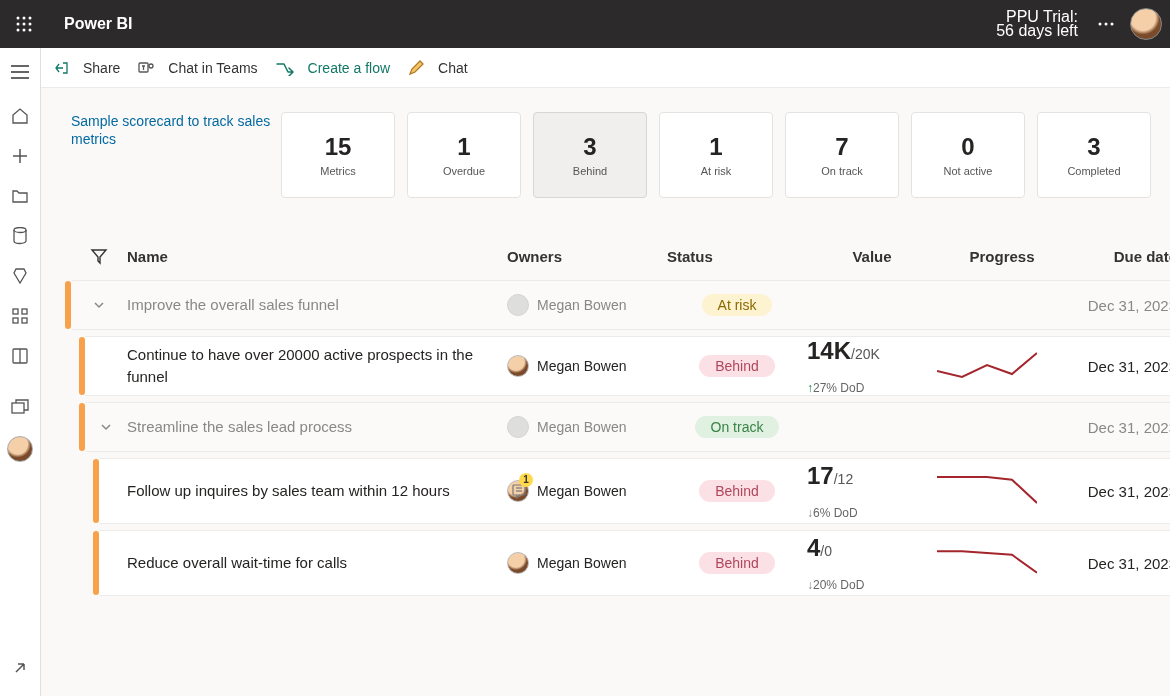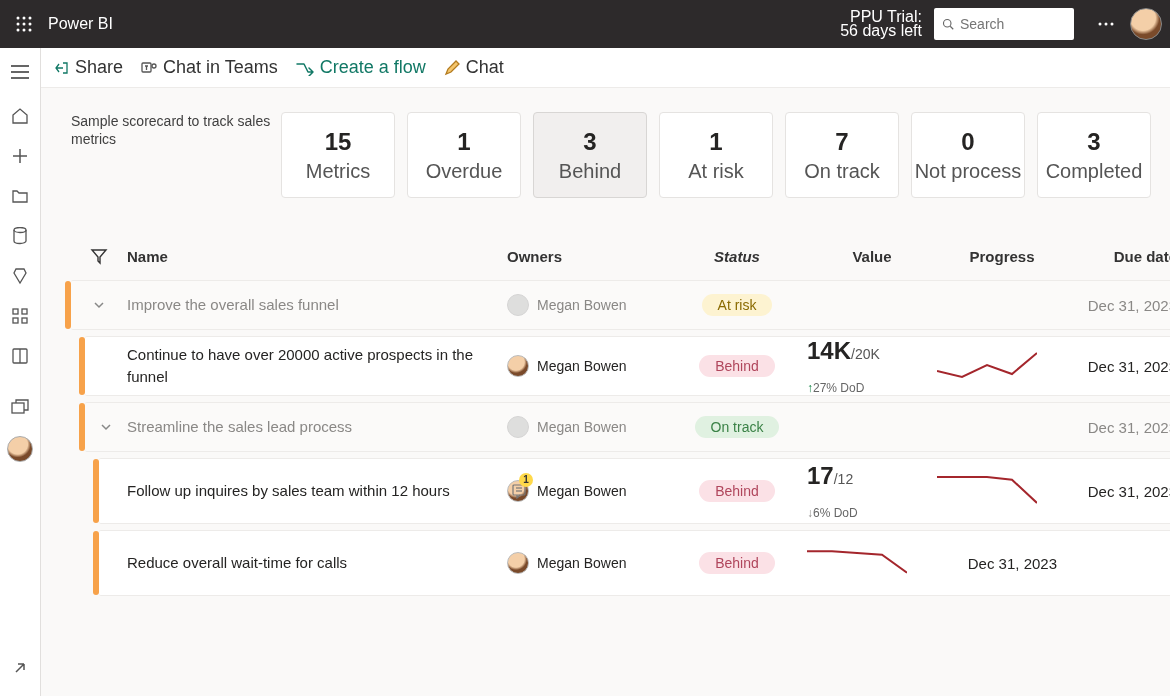--- a/index.html
+++ b/index.html
@@ -1,58 +1,58 @@
 <!DOCTYPE html>
 <html><head>
 <meta charset="utf-8">
 <style>
   * { box-sizing: border-box; margin: 0; padding: 0; }
   body { font-family: "Segoe UI", Arial, sans-serif; font-size: 14px; color: #252423; background: #fff; width: 1170px; height: 696px; overflow: hidden; }
 
   
   .topbar { height: 48px; background: #2d2a2b; color: #fff; display: flex; align-items: center; padding: 0 8px; }
   .waffle { width: 32px; height: 32px; display:flex; align-items:center; justify-content:center; cursor:pointer; }
-  .app-title { font-size: 16px; font-weight: 400; margin-left: 8px; }
+  .app-title { font-size: 16px; font-weight: 700; margin-left: 24px; }
   .topbar-spacer { flex: 1; }
   .trial { font-size: 16px; line-height: 14px; text-align: right; margin-right: 12px; }
   .searchbox { display:flex; align-items:center; background:#fff; color:#555; height:32px; width:140px; border-radius:2px; padding:0 8px; margin-right:16px; }
   .searchbox svg { margin-right:6px; }
   .searchbox input { border:none; outline:none; font-size:14px; width:100%; color:#555; background:transparent; }
   .top-ellipsis { width: 32px; height:32px; display:flex; align-items:center; justify-content:center; cursor:pointer; }
   .avatar-large { width:32px; height:32px; border-radius:50%; background: radial-gradient(circle at 40% 30%, #f4cfa8 45%, #7a4a2a 60%); border:1px solid #888; margin-left:8px; }
 
   
   .shell { display:flex; height: calc(696px - 48px); }
   .leftrail { width: 48px; background:#fff; border-right:1px solid #e1dfdd; display:flex; flex-direction:column; align-items:center; padding-top:4px; position:relative; }
   .rail-btn { width:40px; height:40px; display:flex; align-items:center; justify-content:center; color:#605e5c; cursor:pointer; }
   .rail-btn.hamburger { margin-bottom:4px; }
   .rail-bottom { position:absolute; bottom:8px; left:0; right:0; display:flex; flex-direction:column; align-items:center; }
   .avatar-small { width:26px; height:26px; border-radius:50%; background: radial-gradient(circle at 40% 30%, #f4cfa8 45%, #7a4a2a 60%); border:1px solid #aaa; margin-top:8px;}
 
   .main { flex:1; display:flex; flex-direction:column; background:#faf9f8; }
 
   
   .cmdbar { height: 40px; background:#fff; border-bottom:1px solid #edebe9; display:flex; align-items:center; padding:0 12px; gap:18px; color:#333; position:relative; }
-  .cmd { display:flex; align-items:center; gap:6px; cursor:pointer; font-size:18px; }
+  .cmd { display:flex; align-items:center; gap:14px; cursor:pointer; font-size:14px; }
   .cmd.accent { color:#117865; }
   .cmd svg { flex-shrink:0; }
 
   
   .content { flex:1; padding: 24px 22px 0 30px; overflow-y:auto; }
 
   .header-row { display:flex; align-items:flex-start; }
   .title-block { width: 210px; padding-right:8px; }
   .page-title { font-size: 22px; font-weight:600; margin-bottom:6px; }
-  .page-sub { font-size:14px; color:#404040; line-height:18px; }
+  .page-sub { font-size:14px; color:#0369a1; line-height:18px; }
 
   .cards { display:flex; gap:12px; }
   .card { width:114px; height:86px; background:#fff; border:1px solid #e5e3e1; border-radius:4px; display:flex; flex-direction:column; align-items:center; justify-content:center; cursor:pointer; }
   .card.active { background:#f1efee; border-color:#d8d6d4; }
   .card-num { font-size:24px; font-weight:600; }
-  .card-lbl { font-size:20px; color:#555; margin-top:4px; }
+  .card-lbl { font-size:11px; color:#555; margin-top:4px; }
 
   
   .table { margin-top: 40px; }
   .thead { display:grid; grid-template-columns: 56px 380px 160px 140px 130px 130px 120px; align-items:center; height:36px; font-size:15px; font-weight:600; color:#333; }
   .thead .filter { display:flex; justify-content:center; align-items:center; }
 
   .row { position:relative; display:grid; grid-template-columns: 56px 380px 160px 140px 130px 130px 120px; align-items:center; background:#fff; border:1px solid #edebe9; border-left:none; border-radius:2px; margin-top:6px; min-height:58px; }
   .row.parent { background:#fbfaf9; min-height:50px; }
   .row .bar { position:absolute; left:-6px; top:0; bottom:0; width:6px; border-radius:3px; }
   .row.level1 .bar { left:-6px; background:#f7a24a; }
@@ -107,27 +107,20 @@
         <circle cx="8" cy="14" r="1.5"></circle>
         <circle cx="14" cy="14" r="1.5"></circle>
       </svg>
   </div>
   <div class="app-title">Power BI</div>
   <div class="topbar-spacer"></div>
   <div class="trial">
     <div>PPU Trial:</div>
     <div>56 days left</div>
   </div>
-  <div class="searchbox">
-    <svg width="14" height="14" viewBox="0 0 16 16" fill="none" stroke="#666" stroke-width="1.5">
-        <circle cx="7" cy="7" r="5"></circle>
-        <line x1="11" y1="11" x2="15" y2="15"></line>
-      </svg>
-    <input placeholder="Search" style="">
-  </div>
   <div class="top-ellipsis">
     <svg width="16" height="4" viewBox="0 0 16 4" fill="#fff">
         <circle cx="2" cy="2" r="1.5"></circle>
         <circle cx="8" cy="2" r="1.5"></circle>
         <circle cx="14" cy="2" r="1.5"></circle>
       </svg>
   </div>
   <div class="avatar-large"></div>
 </div>
 
@@ -251,39 +244,39 @@
             <div class="card">
               <div class="card-num">1</div>
               <div class="card-lbl">At risk</div>
             </div>
             <div class="card">
               <div class="card-num">7</div>
               <div class="card-lbl">On track</div>
             </div>
             <div class="card">
               <div class="card-num">0</div>
-              <div class="card-lbl">Not process</div>
+              <div class="card-lbl">Not active</div>
             </div>
             <div class="card">
               <div class="card-num">3</div>
               <div class="card-lbl">Completed</div>
             </div>
           </div>
       </div>
 
       <div class="table">
         <div class="thead">
           <div class="filter">
             <svg width="18" height="18" viewBox="0 0 18 18" fill="none" stroke="#333" stroke-width="1.4">
                 <path d="M2 3 H16 L10 10 V16 L8 14 V10 Z"></path>
               </svg>
           </div>
           <div>Name</div>
           <div>Owners</div>
-          <div style="text-align:center;font-style:italic;">Status</div>
+          <div style="">Status</div>
           <div style="text-align:center;">Value</div>
           <div style="text-align:center;">Progress</div>
           <div style="text-align:right; padding-right:10px;">Due date</div>
         </div>
 
         <div class="row parent level1">
           <div class="bar"></div>
           <div class="chev">
             <svg width="14" height="14" viewBox="0 0 14 14" fill="none" stroke="#888" stroke-width="1.5">
                 <path d="M3 5 L7 9 L11 5"></path>
@@ -369,20 +362,24 @@
 
         <div class="row level3">
           <div class="bar"></div>
           <div class="chev"></div>
           <div class="name">Reduce overall wait-time for calls</div>
           <div class="owner">
             <div class="owner-av"></div>
             <span>Megan Bowen</span>
           </div>
           <div style="text-align:center;"><span class="status-pill pill-behind">Behind</span></div>
+          <div class="value-cell">
+            <span class="value-main">4</span><span class="value-sub">/0</span>
+            <div class="value-trend down">20% DoD</div>
+          </div>
           <div><svg class="spark" id="spark-r4" viewBox="0 0 100 40">
                 <path d="M0.0 9.2 L25.0 9.2 L50.0 11.0 L75.0 12.8 L100.0 30.8 " fill="none" stroke="#a4262c" stroke-width="2"></path>
               </svg></div>
           <div class="date-cell">Dec 31, 2023</div>
         </div>
 
       </div>
     </div>
   </div>
 </div>

